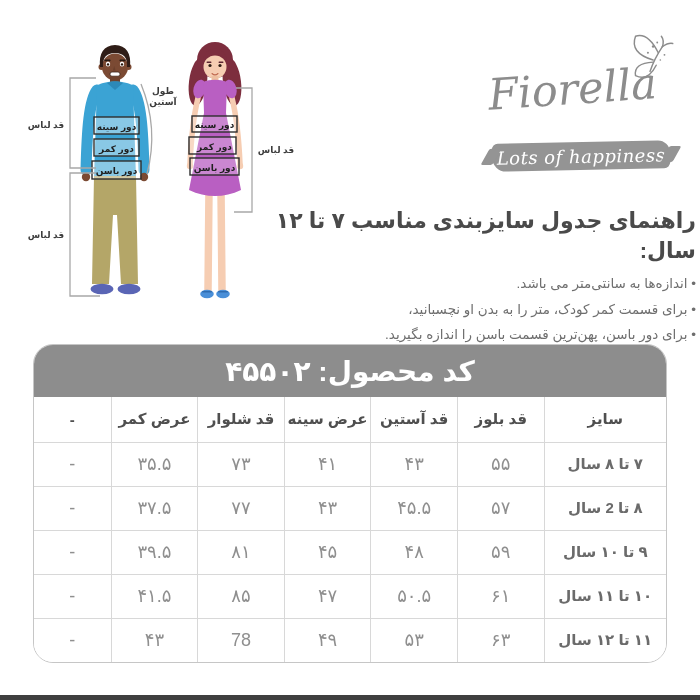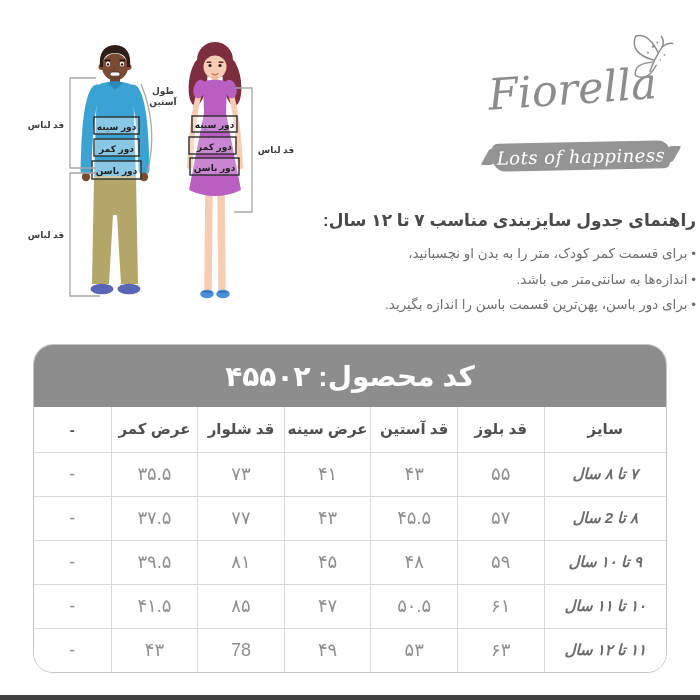--- a/index.html
+++ b/index.html
@@ -35,46 +35,46 @@
     content:""; position:absolute; right:-7px; top:6px; width:12px; height:16px;
     background:#949494; transform:skewX(-30deg); border-radius:2px;
   }
   .tagline {
     color:#ffffff; font-family:"DejaVu Serif","Liberation Serif",serif;
     font-style:italic; font-size:18px; letter-spacing:0.5px; white-space:nowrap;
   }
 
   
   .guide { position:absolute; top:206px; right:4px; width:480px; direction:rtl; text-align:right; }
-  .guide-title { font-size:17px; font-weight:bold; color:#4a4a4a; line-height:30px; margin-bottom:5px; }
+  .guide-title { font-size:22px; font-weight:bold; color:#4a4a4a; line-height:30px; margin-bottom:5px; }
   .guide-line { font-size:13.5px; color:#6e6e6e; line-height:25.5px; }
 
   
   .table-card {
     position:absolute; left:33px; top:344px; width:634px;
     border:1px solid #c6c6c6; border-radius:20px; overflow:hidden; background:#fff;
   }
   .code-banner {
-    height:62px; background:#8d8d8d; color:#ffffff; direction:rtl;
+    height:52px; background:#8d8d8d; color:#ffffff; direction:rtl;
     display:flex; align-items:center; justify-content:center;
     font-size:28px; font-weight:bold; letter-spacing:1px;
   }
   table.size-table { width:100%; border-collapse:collapse; direction:rtl; table-layout:fixed; border:hidden; }
   table.size-table col.c-size  { width:19.3%; }
   table.size-table col.c-num   { width:13.7%; }
   table.size-table col.c-dash  { width:12.2%; }
   table.size-table th {
     height:45px; font-size:15px; font-weight:bold; color:#4f4f4f;
     border:1px solid #d8d8d8; text-align:center; background:#fff;
   }
   table.size-table td {
     height:44px; font-size:18px; color:#8f8f8f;
     border:1px solid #d8d8d8; text-align:center; background:#fff;
   }
-  table.size-table td.size-cell { font-size:15px; font-weight:bold; color:#6b6b6b;font-style:italic; }
+  table.size-table td.size-cell { font-size:15px; font-weight:bold; color:#6b6b6b; }
 
   
   .bottom-bar { position:absolute; left:0; bottom:0; width:700px; height:5px; background:#3f3f3f; }
 </style>
 </head>
 <body>
 
 <div class="canvas">
 
   <svg class="figures-svg" viewBox="0 0 300 330">
@@ -191,22 +191,22 @@
       </g>
     </svg>
     <div class="brand-name">Fiorella</div>
     <div class="tagline-banner">
       <span class="tagline">Lots of happiness</span>
     </div>
   </div>
 
   <div class="guide">
     <div class="guide-title">راهنمای جدول سایزبندی مناسب ۷ تا ۱۲ سال:</div>
+    <div class="guide-line">• اندازه‌ها به سانتی‌متر می باشد.</div>
     <div class="guide-line">• برای قسمت کمر کودک، متر را به بدن او نچسبانید،</div>
-    <div class="guide-line">• اندازه‌ها به سانتی‌متر می باشد.</div>
     <div class="guide-line">• برای دور باسن، پهن‌ترین قسمت باسن را اندازه بگیرید.</div>
   </div>
 
   <div class="table-card">
     <div class="code-banner">کد محصول: ۴۵۵۰۲</div>
     <table class="size-table">
       <colgroup>
         <col class="c-size">
           <col class="c-num">
           <col class="c-num">

